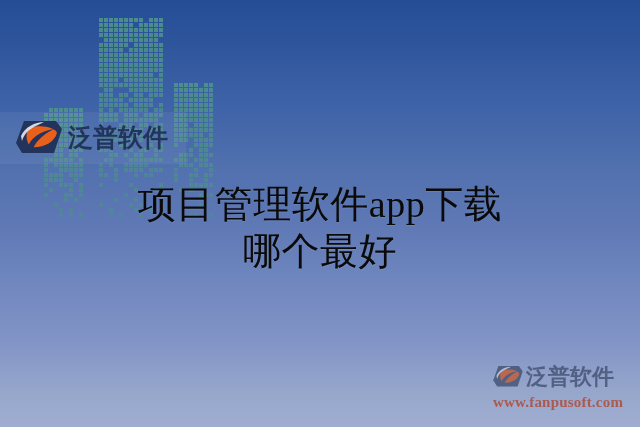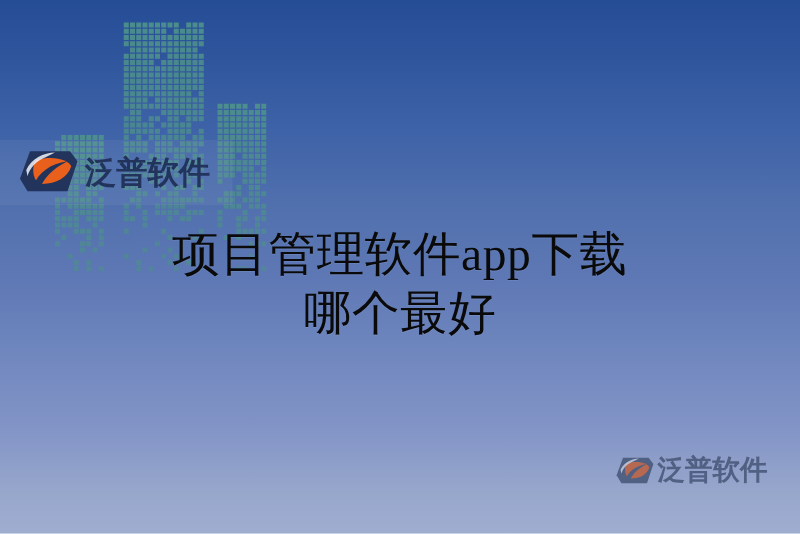--- a/index.html
+++ b/index.html
@@ -776,15 +776,16 @@
   <div id="watermark">
     <div id="wm-row">
       <svg id="wm-mark" viewBox="0 0 100 80">
         <path d="M20 6 L84 6 L96 22 L80 70 L16 70 L4 50 Z" fill="#3f4f70"></path>
         <path d="M30 20 C58 12, 82 20, 86 30 C80 50, 58 60, 34 58 C24 50, 22 30, 30 20 Z" fill="#c2592f"></path>
         <path d="M26 60 C34 40, 52 26, 80 22 C56 34, 40 50, 36 68 Z" fill="#3f4f70"></path>
         <path d="M14 36 C22 18, 42 8, 60 8 L44 16 C30 22, 20 32, 16 46 Z" fill="#dfe4ee" opacity="0.8"></path>
       </svg>
       <div id="wm-cn">泛普软件</div>
     </div>
+    <div id="wm-url">www.fanpusoft.com</div>
   </div>
 
 </div>
 
 </body></html>

